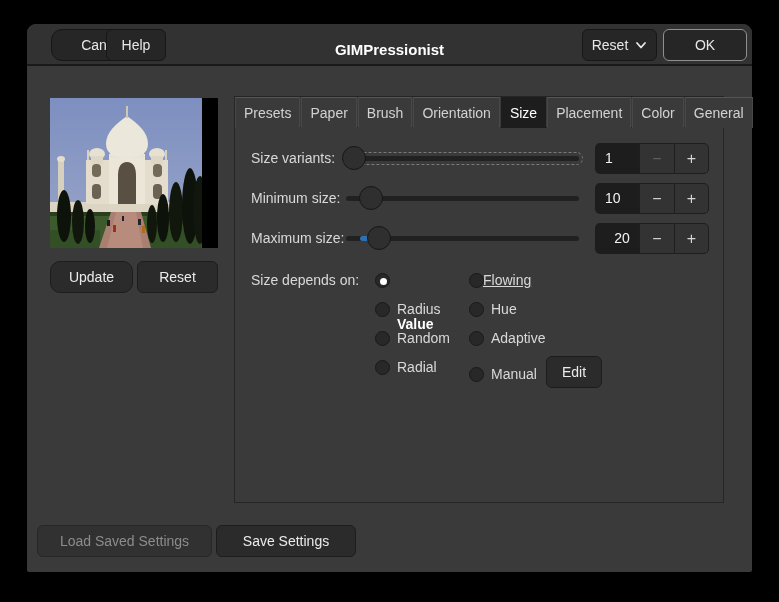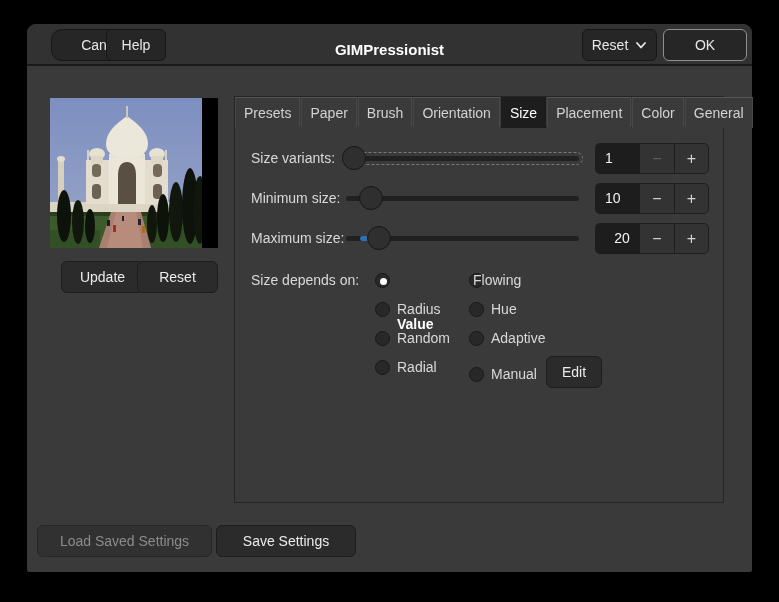--- a/index.html
+++ b/index.html
@@ -148,21 +148,21 @@
       <ellipse cx="150" cy="112" rx="7" ry="34" fill="#11170c"></ellipse>
 
       <rect x="57" y="122" width="3" height="6" fill="#1c1c22"></rect>
       <rect x="63" y="127" width="3" height="7" fill="#9c2f22"></rect>
       <rect x="88" y="121" width="3" height="6" fill="#23232a"></rect>
       <rect x="92" y="128" width="3" height="7" fill="#b06a1e"></rect>
       <rect x="72" y="118" width="2" height="5" fill="#20202a"></rect>
     </svg>
   </div>
 
-  <div class="btn" style="left:34px; top:237px; width:83px;">Update</div>
+  <div class="btn" style="left:23px; top:237px; width:83px;border-radius:10px;">Update</div>
   <div class="btn" style="left:110px; top:237px; width:81px;">Reset</div>
 
   <div class="notebook">
     <div class="tabstrip">
       <div class="tab">Presets</div>
       <div class="tab">Paper</div>
       <div class="tab">Brush</div>
       <div class="tab">Orientation</div>
       <div class="tab active">Size</div>
       <div class="tab">Placement</div>
@@ -208,21 +208,21 @@
         <div class="spin-btn minus">−</div>
         <div class="spin-btn plus">+</div>
       </div>
     </div>
 
     <span class="row-label" style="position:absolute; top:168px;">Size depends on:</span>
 
     <div class="radio checked" style="left:140px; top:176px;"></div>
     <span class="rlabel checked" style="left:162px; top:172px;">Value</span>
     <div class="radio" style="left:234px; top:176px;"></div>
-    <span class="rlabel" style="left:238px; top:172px;">Flowing</span>
+    <span class="rlabel" style="left:248px; top:172px;text-decoration:underline;">Flowing</span>
 
     <div class="radio" style="left:140px; top:205px;"></div>
     <span class="rlabel" style="left:162px; top:201px;">Radius</span>
     <div class="radio" style="left:234px; top:205px;"></div>
     <span class="rlabel" style="left:256px; top:201px;">Hue</span>
 
     <div class="radio" style="left:140px; top:234px;"></div>
     <span class="rlabel" style="left:162px; top:230px;">Random</span>
     <div class="radio" style="left:234px; top:234px;"></div>
     <span class="rlabel" style="left:256px; top:230px;">Adaptive</span>

